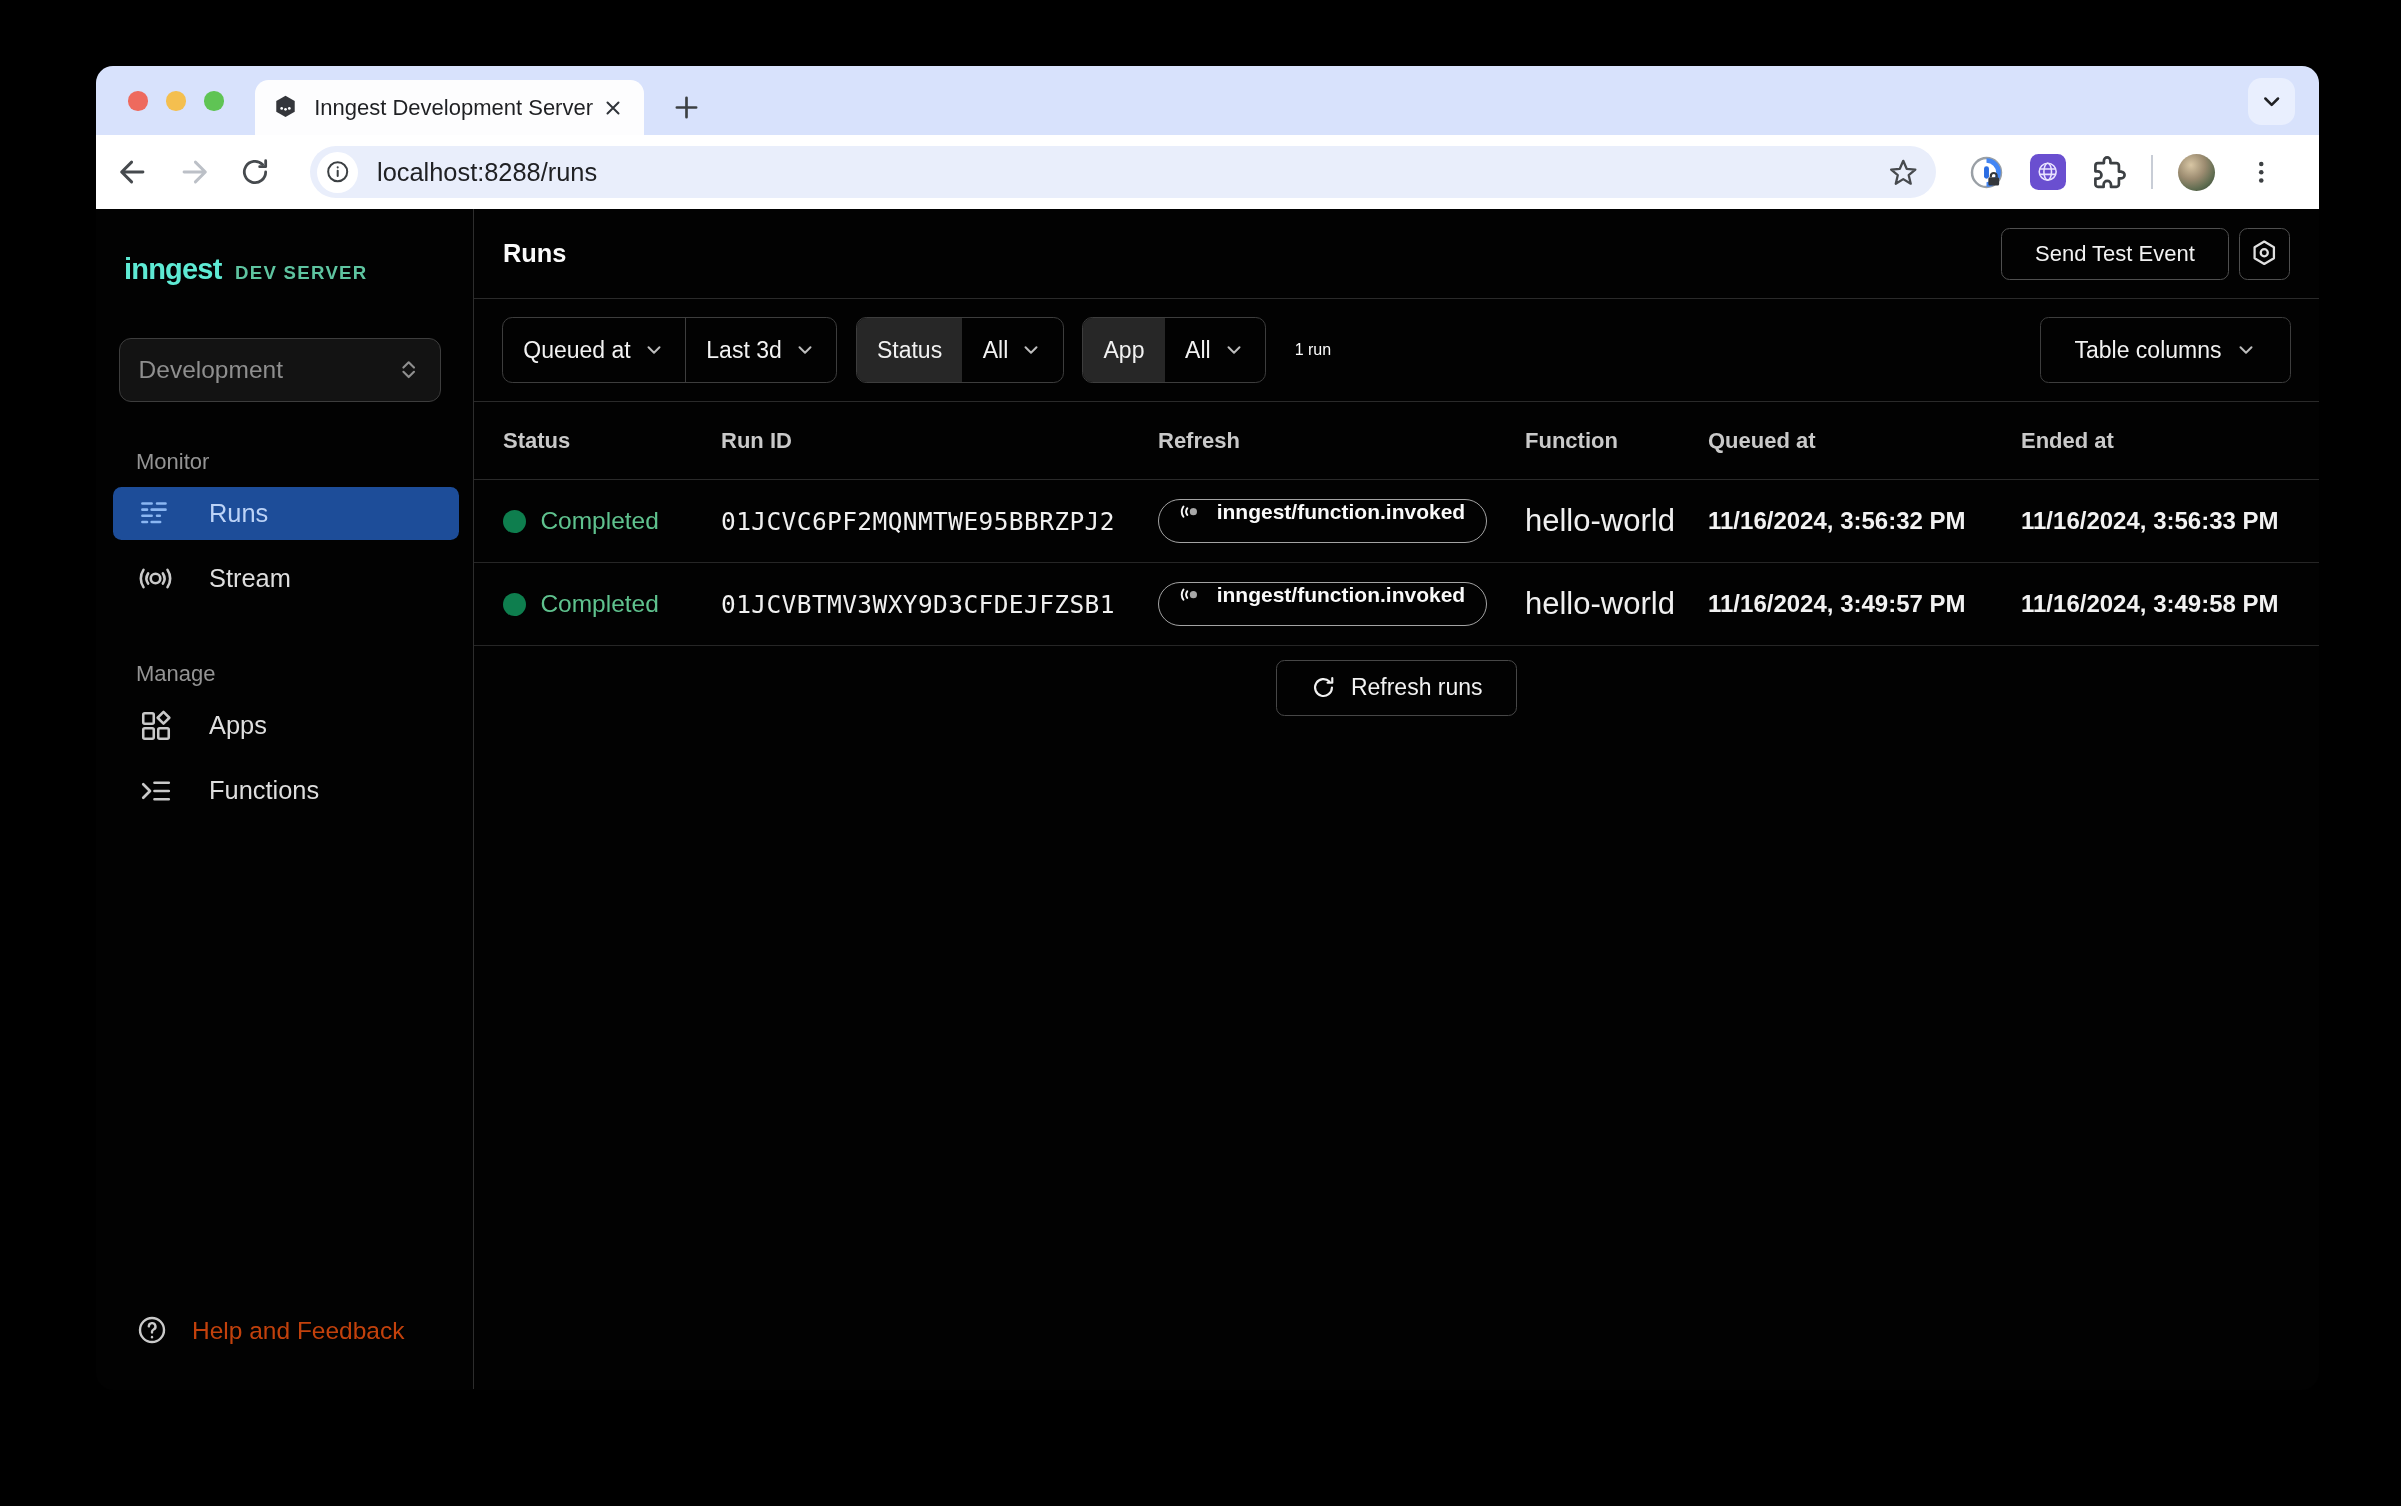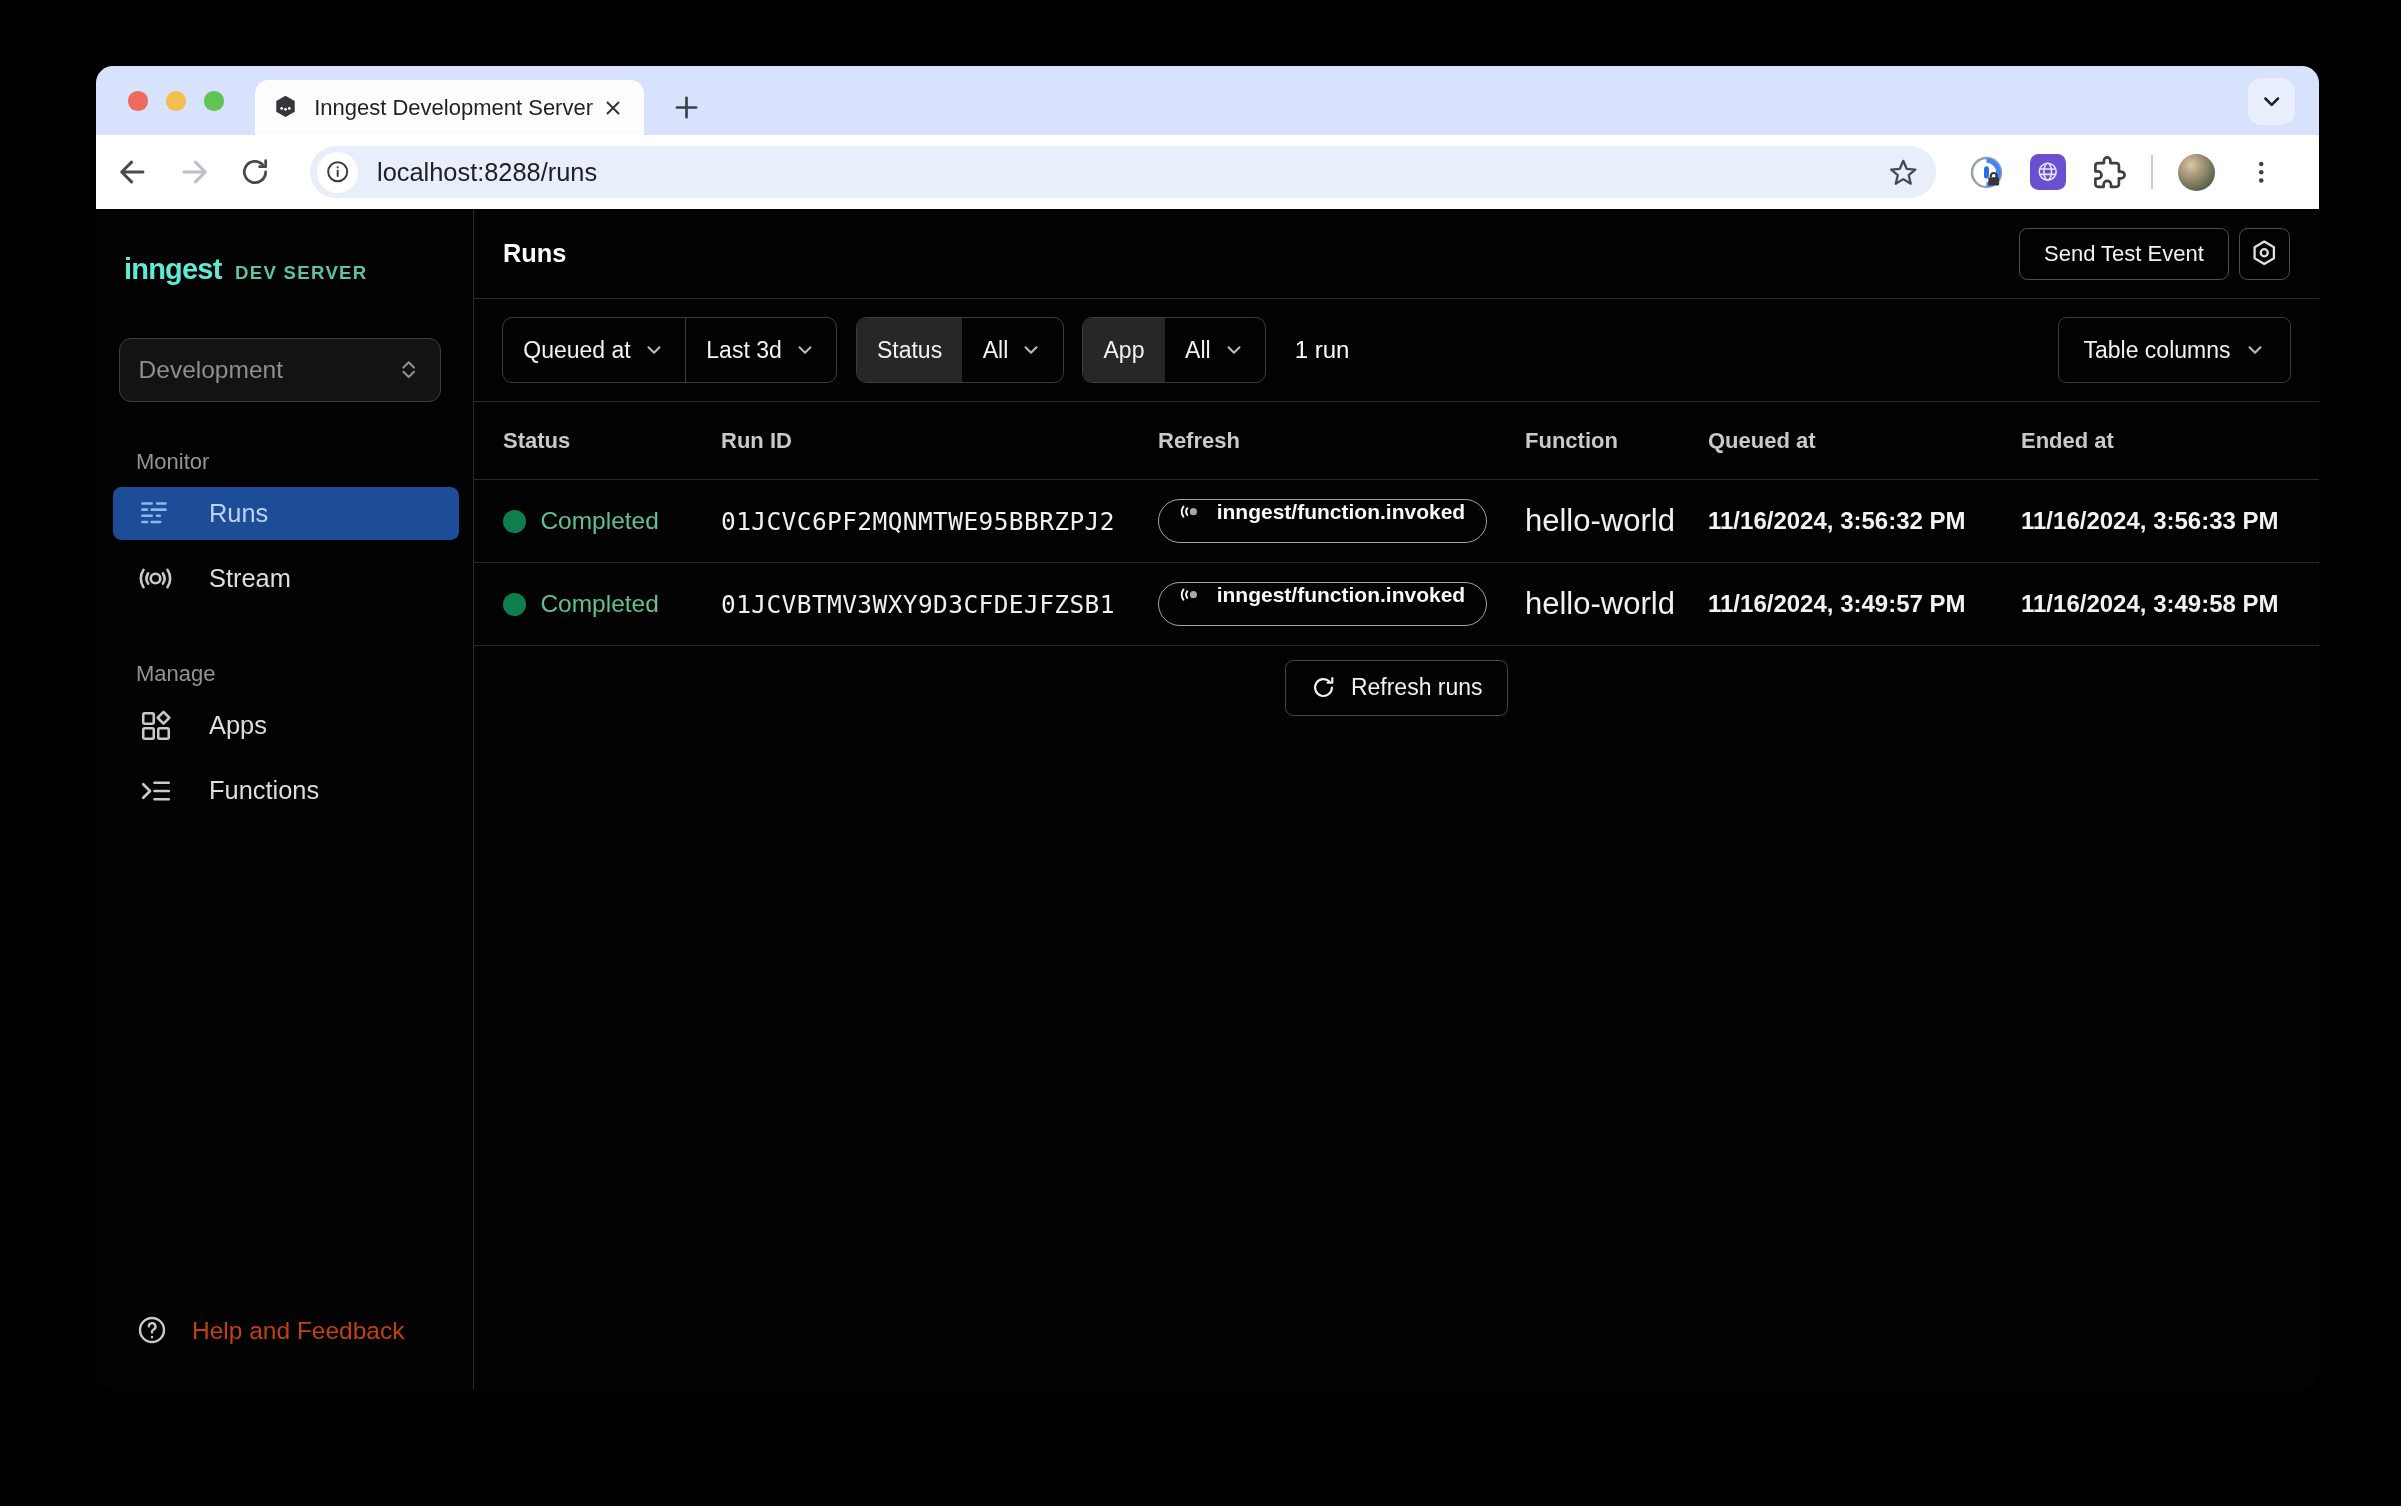--- a/index.html
+++ b/index.html
@@ -66,33 +66,33 @@
   .sidebar-spacer { flex:1; }
   .help-row { margin:0 0 41px 40px; display:flex; align-items:center; color:#c2410c; font-size:24.5px; }
   .help-row .nicon { width:34px; height:34px; margin-right:22px; color:#c9c9c9; }
 
   .main { flex:1; display:flex; flex-direction:column; }
   .page-header { height:90px; flex:0 0 auto; border-bottom:1.7px solid #2a2a2a;
     display:flex; align-items:center; padding:0 29px; }
   .page-title { font-size:25.4px; font-weight:600; color:#fafafa; }
   .header-actions { margin-left:auto; display:flex; align-items:center; gap:10.2px; }
   .btn-outline { height:52px; border:1.7px solid #4f4f4f; border-radius:8.5px; background:transparent;
-    color:#f2f2f2; font-size:22px; font-family:"Liberation Sans",sans-serif; padding:0 24px;
+    color:#f2f2f2; font-size:22px; font-family:"Liberation Sans",sans-serif; padding:0 33px;
     display:flex; align-items:center; }
   .gear-btn { width:51px; height:52px; padding:0; justify-content:center; color:#e0e0e0; }
 
   .filter-bar { height:103px; flex:0 0 auto; border-bottom:1.7px solid #2a2a2a;
     display:flex; align-items:center; padding:0 28px; gap:18.6px; }
   .seg-group { height:66px; border:1.7px solid #3d3d3d; border-radius:10.2px; display:flex; align-items:stretch;
     overflow:hidden; }
   .seg { display:flex; align-items:center; padding:0 20.3px; font-size:23px; font-weight:500; color:#f2f2f2; gap:12px; }
   .seg .chev { color:#bdbdbd; }
   .seg.divided { border-left:1.7px solid #3d3d3d; }
   .seg.tag { background:#272727; }
-  .run-count { font-size:24px; font-weight:500; color:#fdfdfd; margin-left:10.2px; }
+  .run-count { font-size:16px; font-weight:500; color:#fdfdfd; margin-left:10.2px; }
   .filter-spacer { flex:1; }
 
   .runs-grid { display:grid; grid-template-columns:218px 437px 367px 183px 313px 1fr;
     align-items:center; padding:0 29px; }
   .thead { height:78px; border-bottom:1.7px solid #2a2a2a; }
   .th { font-size:22px; font-weight:600; color:#c9c9c9; }
   .trow { height:83px; border-bottom:1.7px solid #262626; }
   .cell-status { display:flex; align-items:center; gap:14.4px; }
   .dot { width:23px; height:23px; border-radius:50%; background:#0e7e4e; }
   .status-text { font-size:24.5px; color:#5fc28e; }

